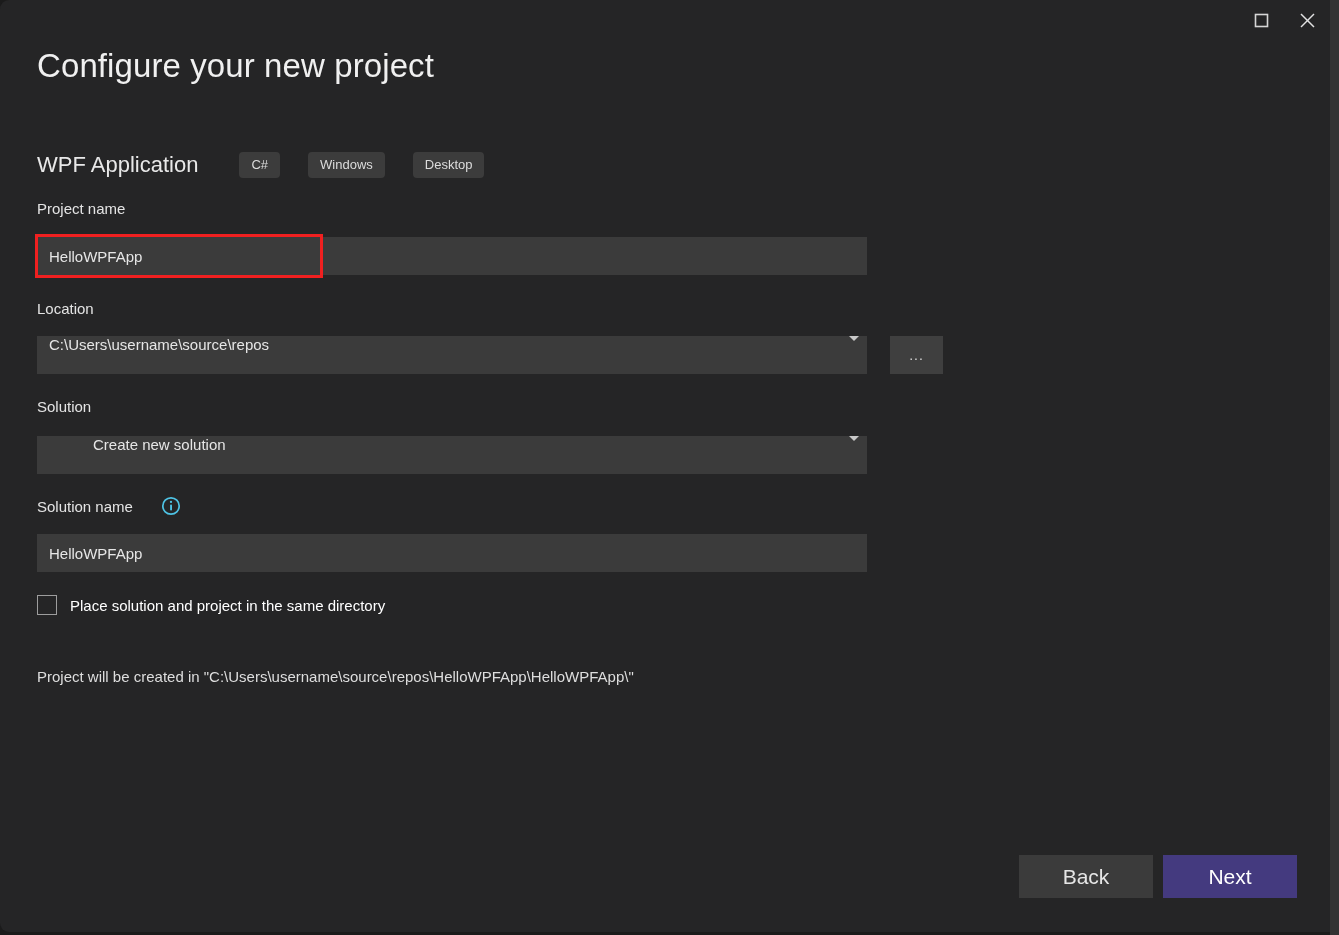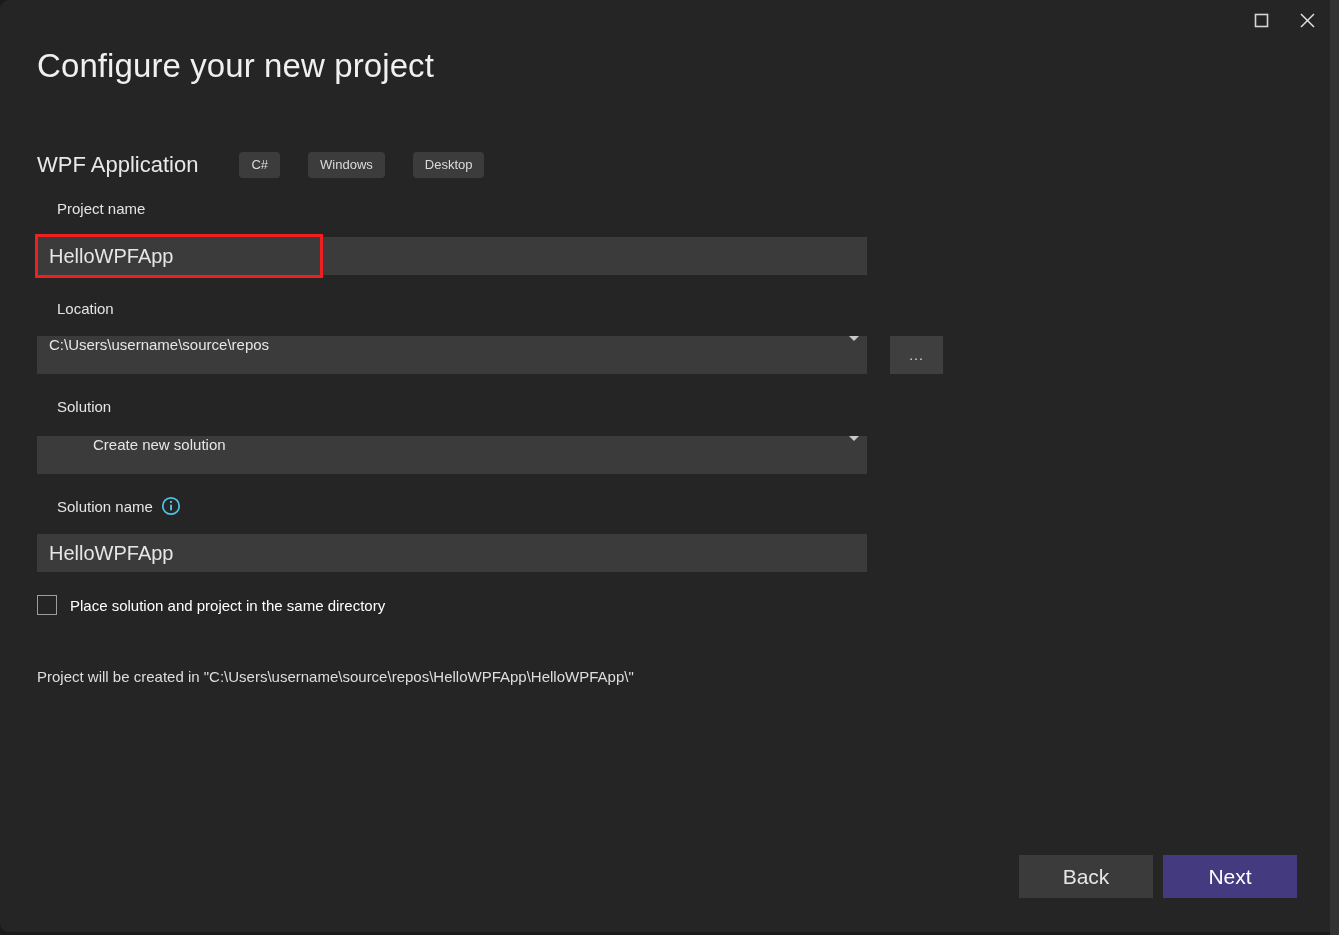--- a/index.html
+++ b/index.html
@@ -115,35 +115,34 @@
     line-height: 1;
     cursor: default;
   }
 
   
   .field-label {
     position: absolute;
     font-size: 15px;
     color: #e4e4e4;
     white-space: nowrap;
-    margin-left: 20px;
   }
 
   
   .text-field {
     position: absolute;
     left: 0;
     width: 830px;
     height: 38px;
     background: #3b3b3b;
     border: none;
     outline: none;
     color: #e6e6e6;
     font-family: "Liberation Sans", sans-serif;
-    font-size: 20px;
+    font-size: 15px;
     padding: 0 12px;
     box-sizing: border-box;
   }
   .combo-field {
     position: absolute;
     left: 0;
     width: 830px;
     height: 38px;
     background: #3b3b3b;
     box-sizing: border-box;

